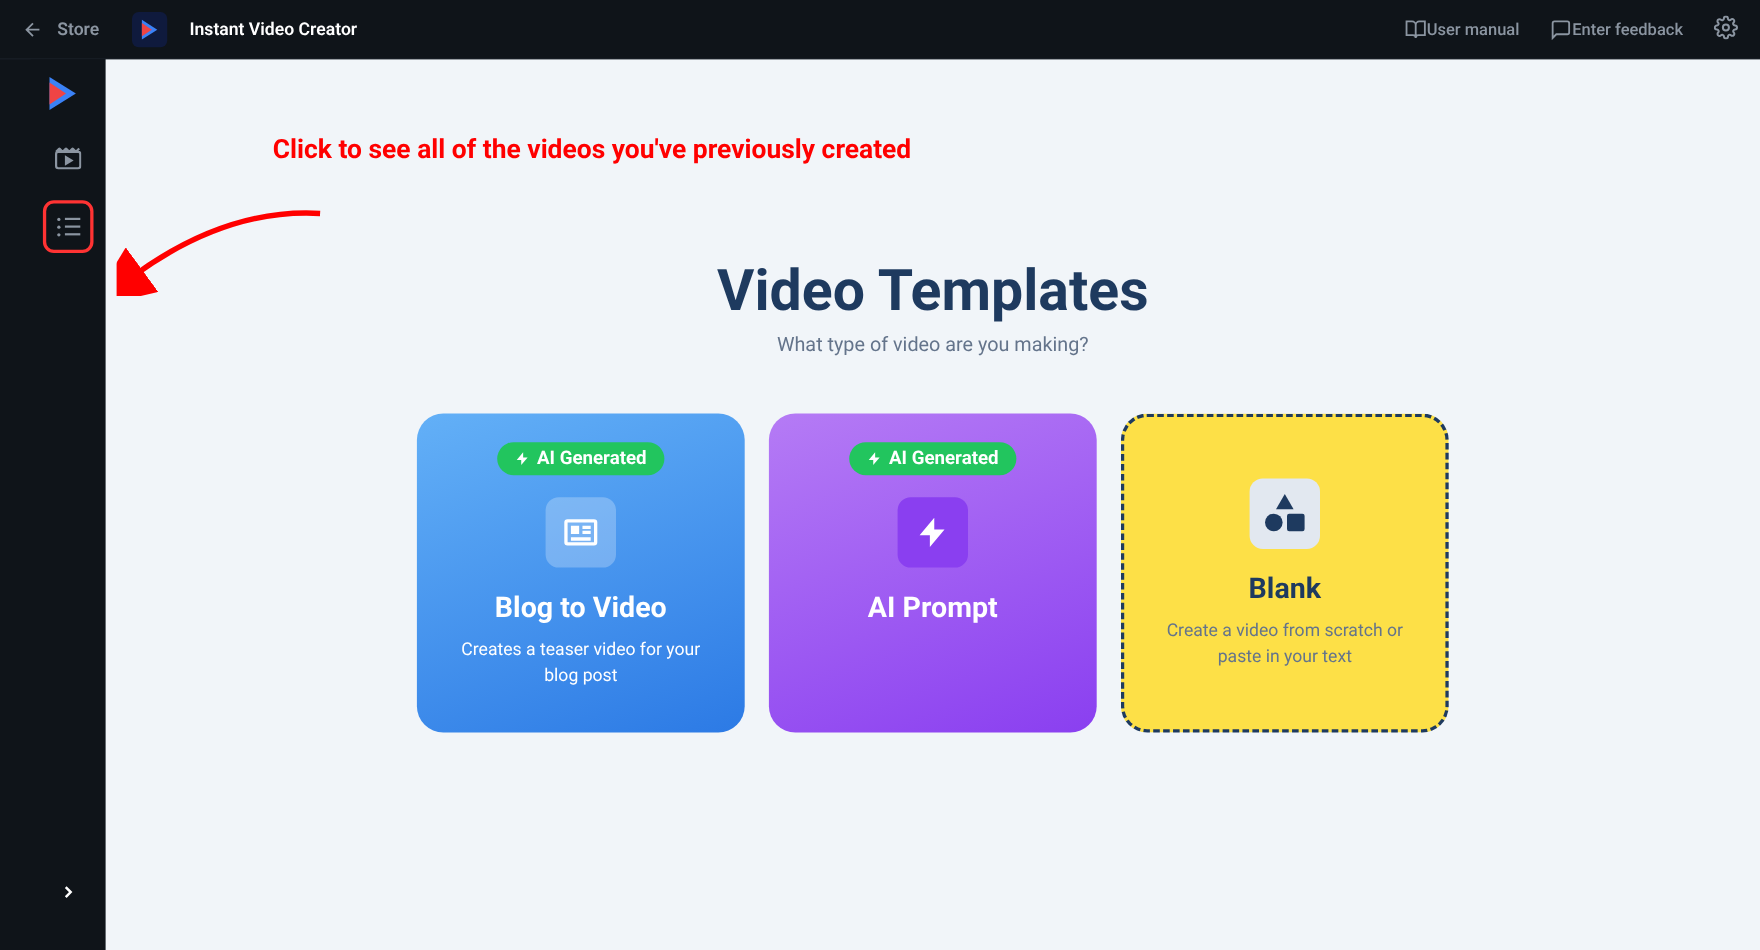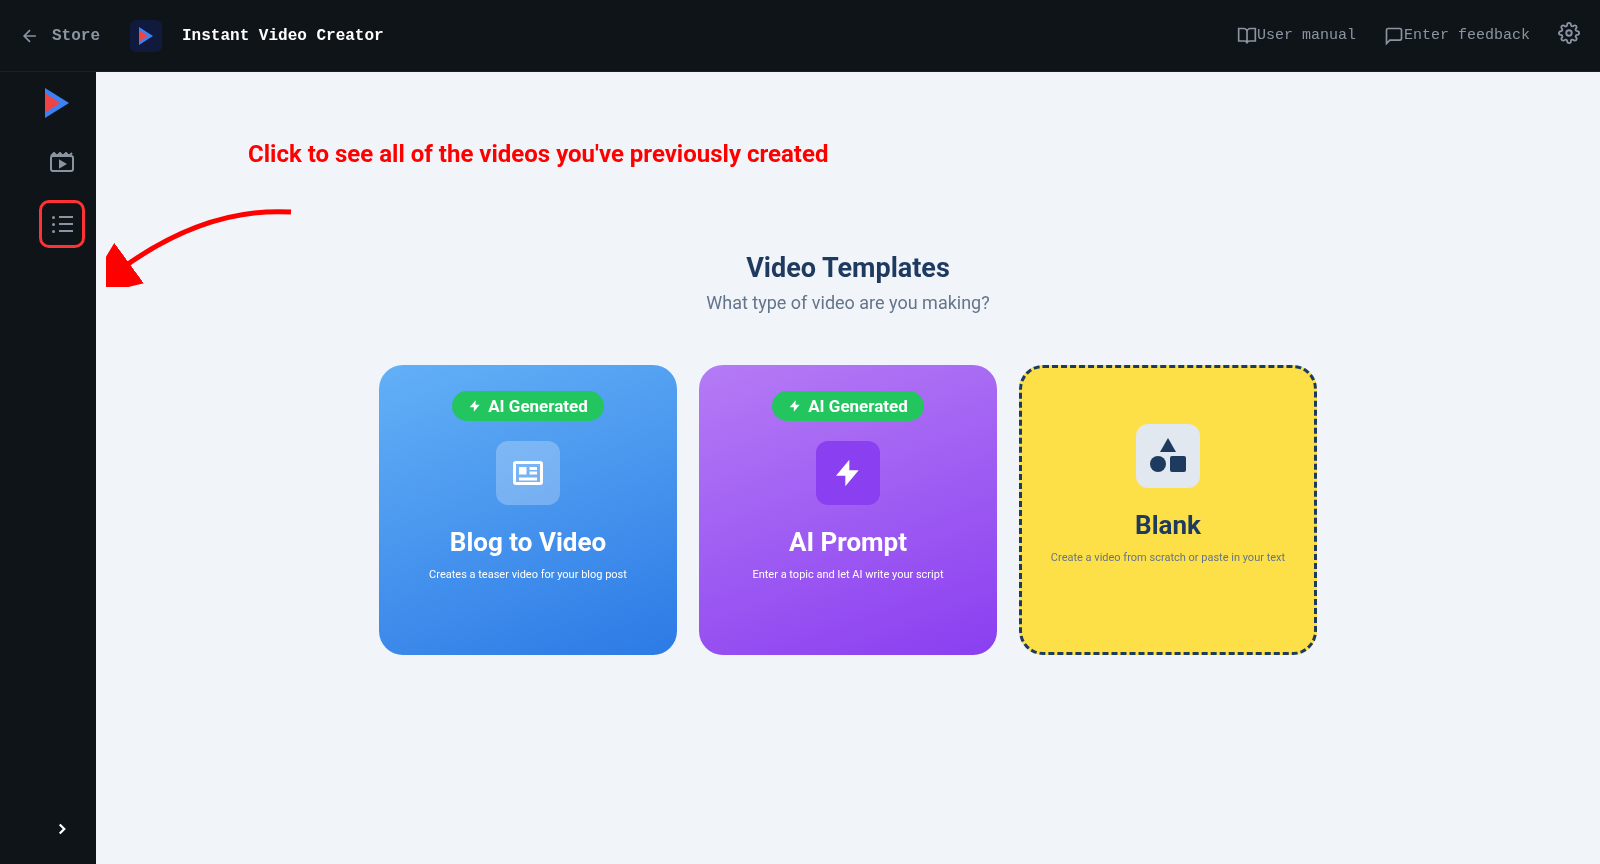--- a/index.html
+++ b/index.html
@@ -8,28 +8,27 @@
       box-sizing: border-box;
     }
     body {
       font-family: -apple-system, BlinkMacSystemFont, 'Segoe UI', Roboto, Arial, sans-serif;
       background: #0f1419;
       width: 1600px;
       height: 864px;
       overflow: hidden;
     }
     .top-bar {
-      height: 72px;
+      height: 54px;
       background: #0f1419;
       display: flex;
       align-items: center;
       justify-content: space-between;
       padding: 0 20px;
       border-bottom: 1px solid #1a2028;
-      font-family: Liberation Mono, monospace;
     }
     .top-left {
       display: flex;
       align-items: center;
       gap: 12px;
     }
     .back-arrow {
       color: #8b95a1;
       font-size: 20px;
       cursor: pointer;
@@ -203,21 +202,21 @@
       width: 190px;
       height: 90px;
     }
     .content {
       display: flex;
       flex-direction: column;
       align-items: center;
       padding-top: 180px;
     }
     .heading {
-      font-size: 27px;
+      font-size: 52px;
       font-weight: 700;
       color: #1e3a5f;
       margin-bottom: 8px;
     }
     .subheading {
       font-size: 18px;
       color: #64748b;
       margin-bottom: 52px;
     }
     .cards {
@@ -280,21 +279,21 @@
     .card-blank .card-icon {
       background: #e2e8f0;
     }
     .card-title {
       font-size: 26px;
       font-weight: 700;
       color: #ffffff;
       margin-bottom: 10px;
     }
     .card-desc {
-      font-size: 11px;
+      font-size: 16px;
       color: #ffffff;
       line-height: 1.5;
     }
     .card-blank .card-title {
       color: #1e3a5f;
     }
     .card-blank .card-desc {
       color: #64748b;
     }
     .shapes-icon {
@@ -442,21 +441,20 @@
                 <path d="M13 2L3 14h7v8l10-12h-7z"></path>
               </svg>
             <span>AI Generated</span>
           </div>
           <div class="card-icon">
             <svg width="32" height="32" viewBox="0 0 24 24" fill="#ffffff">
                 <path d="M13 2L3 14h7v8l10-12h-7z"></path>
               </svg>
           </div>
           <div class="card-title">AI Prompt</div>
-          <div class="card-desc">Enter a topic and let AI write your script</div>
         </div>
 
         <div class="card card-blank">
           <div class="card-icon">
             <div class="shapes-icon">
               <div class="shape-tri"></div>
               <div class="shape-circ"></div>
               <div class="shape-sq"></div>
             </div>
           </div>

